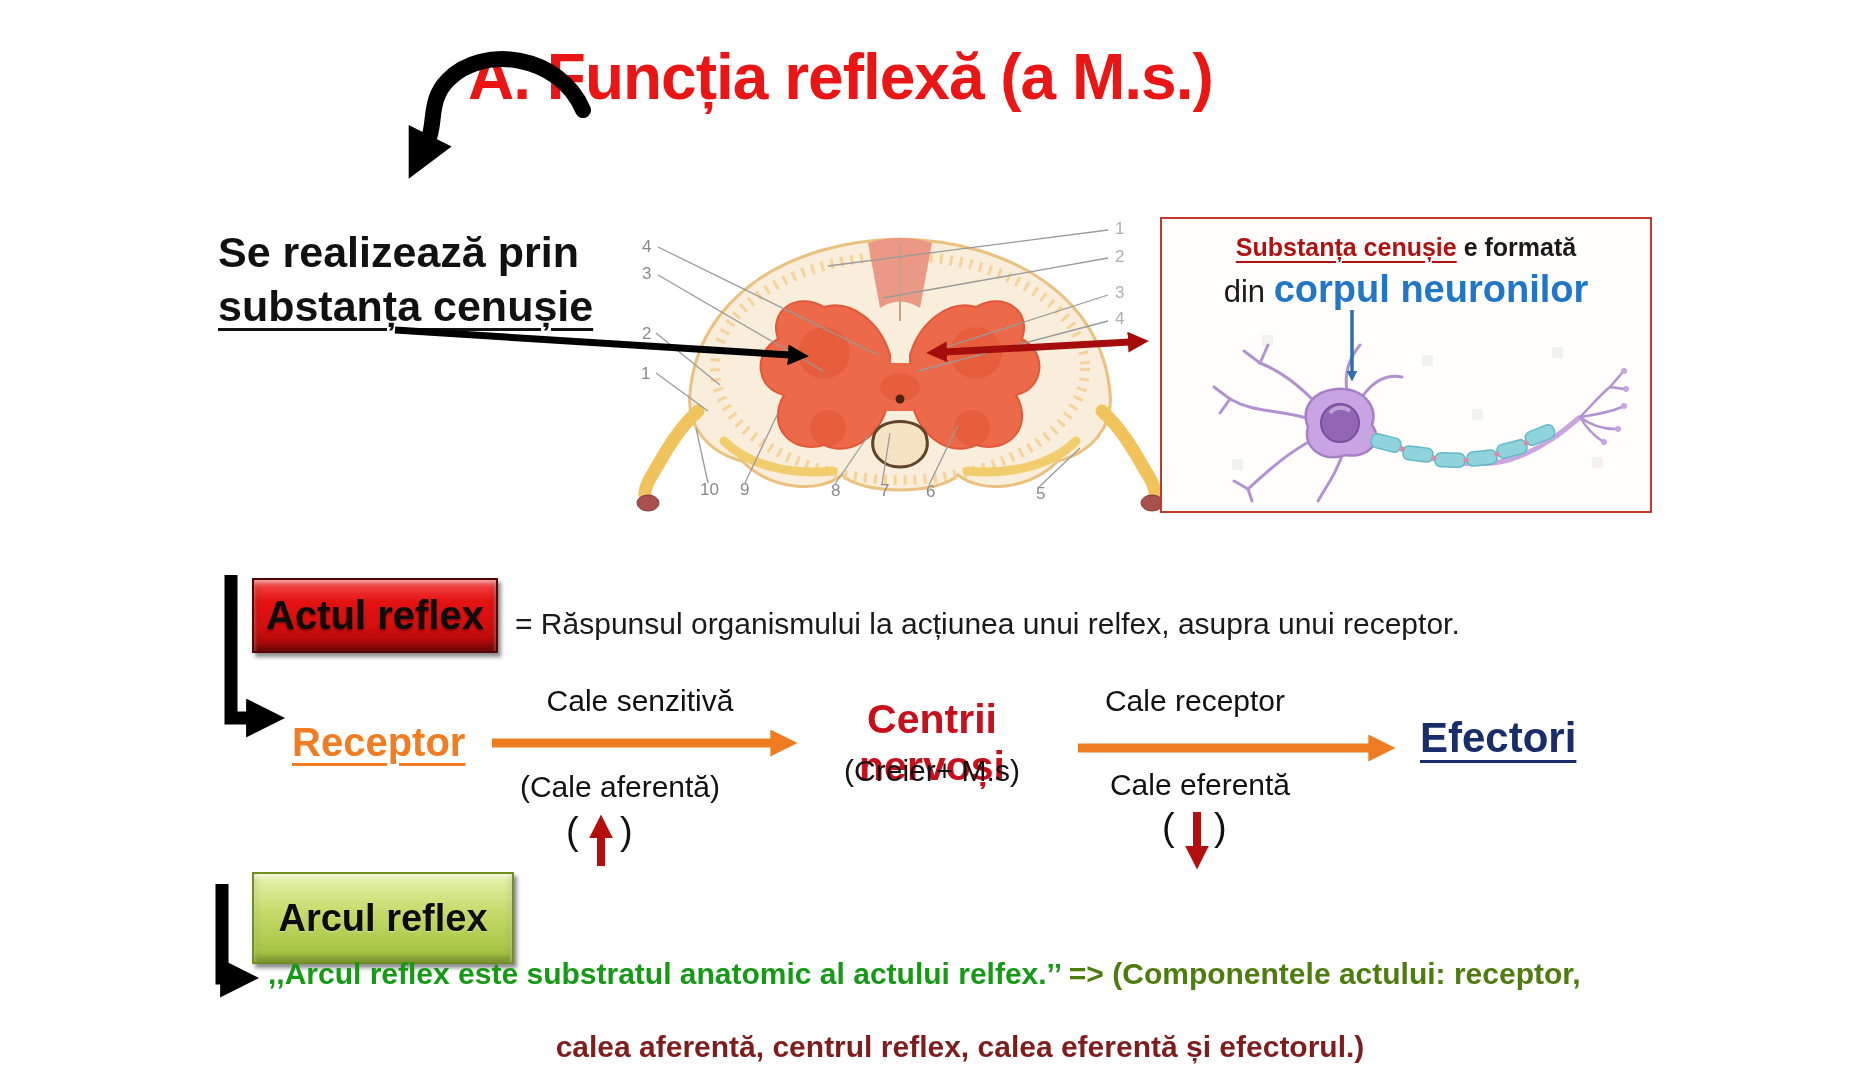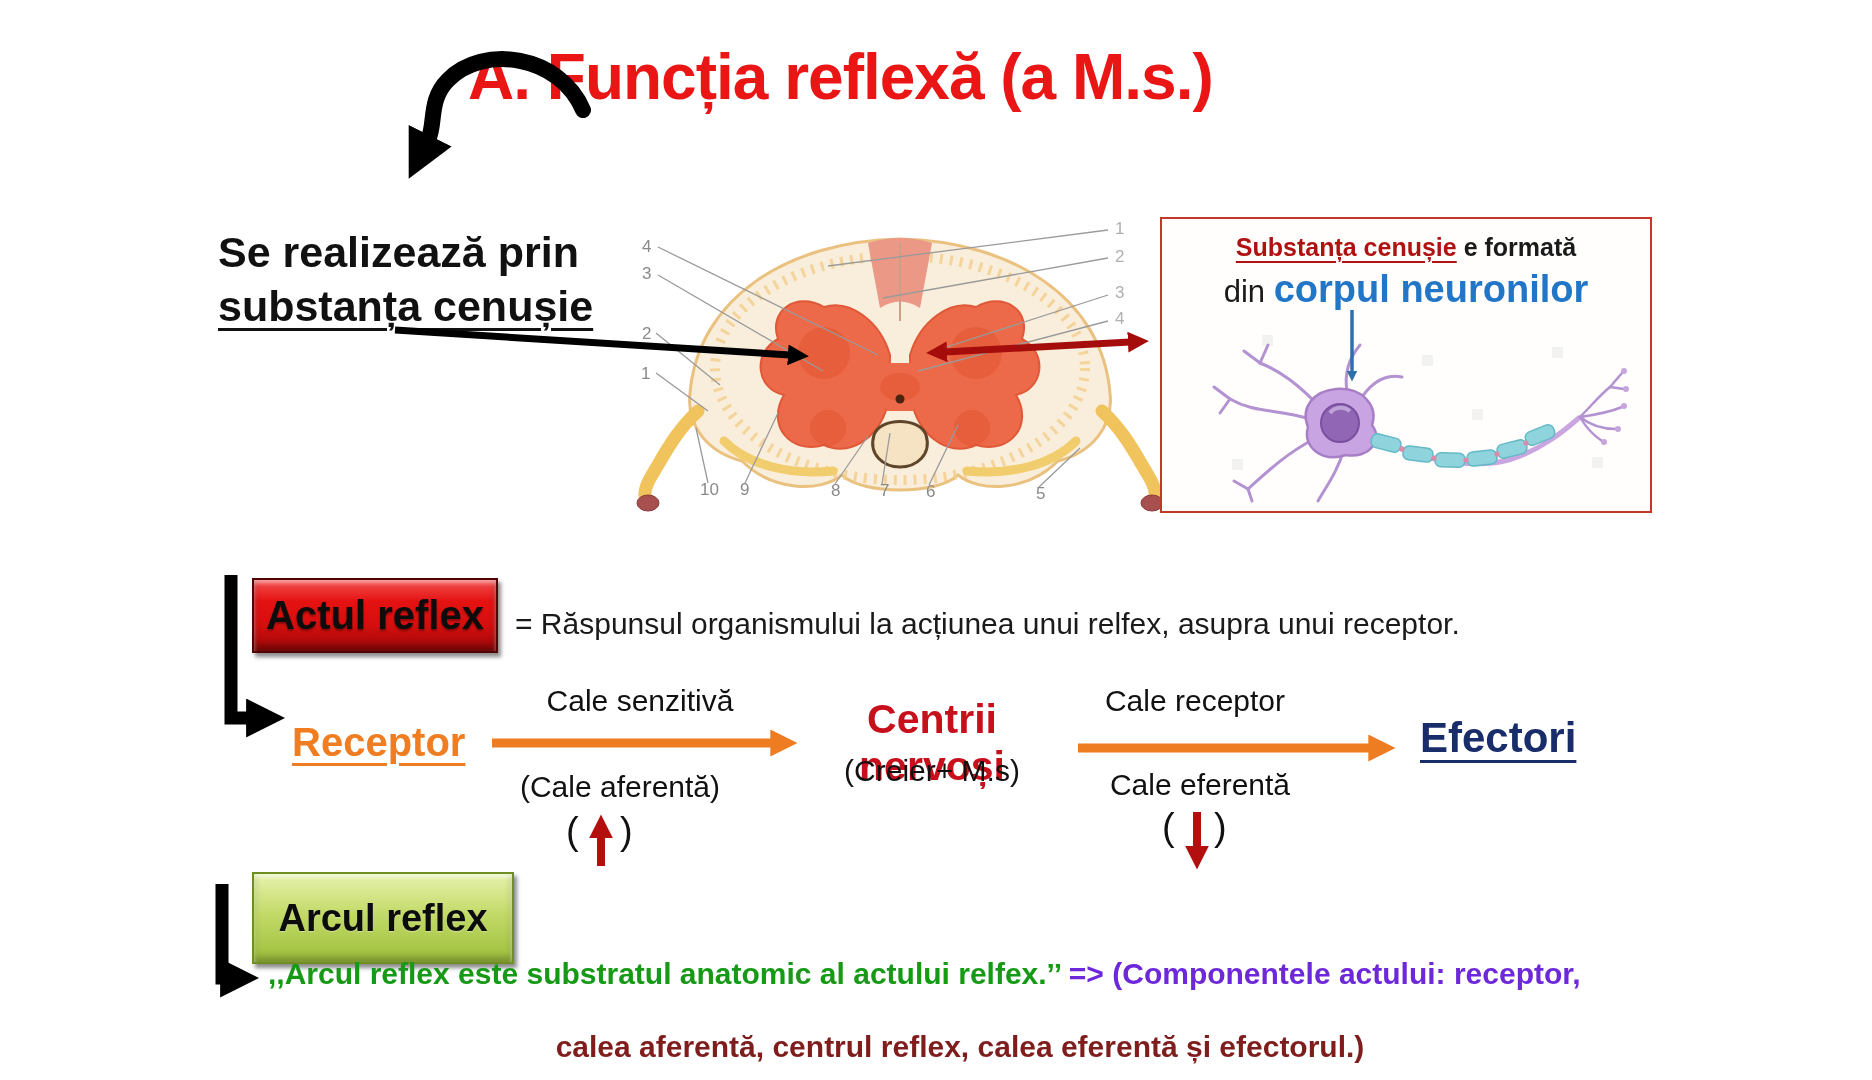--- a/index.html
+++ b/index.html
@@ -31,21 +31,21 @@
   #cale-senz{left:505px;top:684px;width:270px;font-size:30px;color:#111;}
   #cale-afer{left:485px;top:770px;width:270px;font-size:30px;color:#111;}
   #centrii{left:792px;top:696px;width:280px;font-size:41px;font-weight:bold;color:#c8101c;}
   #creier{left:792px;top:754px;width:280px;font-size:30px;color:#111;}
   #cale-mot{left:1095px;top:684px;width:200px;font-size:30px;color:#111;}
   #cale-efer{left:1095px;top:768px;width:210px;font-size:30px;color:#111;}
   #efectori{left:1420px;top:714px;font-size:42px;font-weight:bold;color:#1a2d6b;text-decoration:underline;text-decoration-thickness:3px;text-underline-offset:8px;}
   .paren{font-size:38px;color:#111;}
   #quote1{left:268px;top:957px;font-size:30px;font-weight:bold;white-space:nowrap;}
   #quote1 .green{color:#169a16;}
-  #quote1 .black{color:#6d28d9;}
+  #quote1 .black{color:#4d7c0f;}
   #quote2{left:60px;top:1030px;width:1800px;text-align:center;font-size:30px;font-weight:bold;color:#7f1d1d;}
   #overlay{left:0;top:0;pointer-events:none;}
   svg text{font-family:"Liberation Sans",sans-serif;}
 </style>
 </head>
 <body>
 
 <div id="slide">
 
   <div class="abs" id="title">A. Funcția reflexă (a M.s.)</div>

